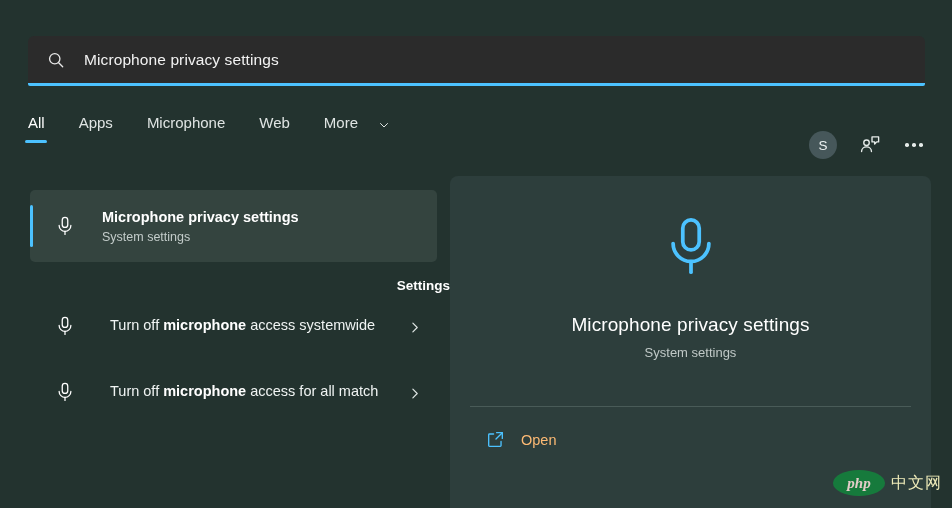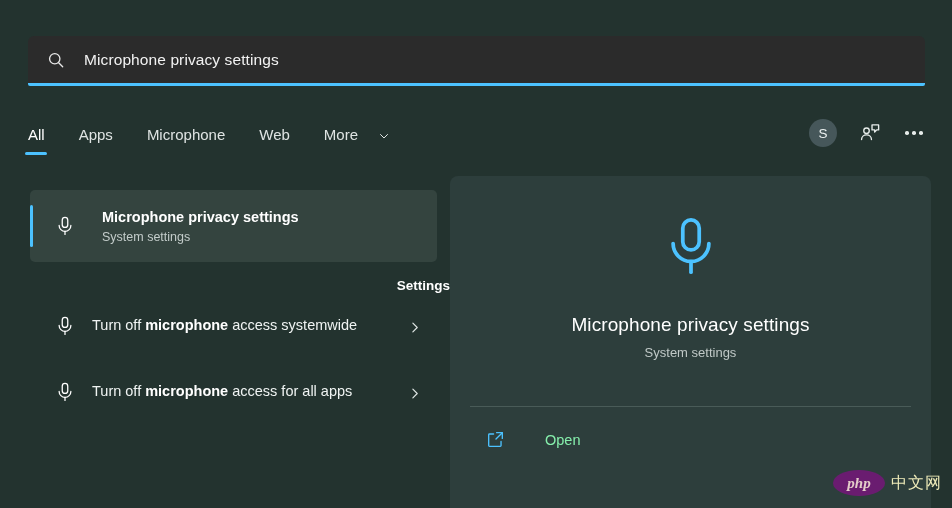--- a/index.html
+++ b/index.html
@@ -50,21 +50,22 @@
   }
 
   
   .tabbar {
     position: absolute;
     left: 28px;
     top: 112px;
     width: 897px;
     height: 42px;
     display: flex;
-    align-items: center;
+    align-items: flex-start;
+    flex-direction: column;
   }
   .tabs { display: flex; align-items: flex-start; }
   .tab {
     position: relative;
     font-size: 15px;
     color: #dfe4e3;
     padding: 2px 0 0 0;
     margin-right: 34px;
     cursor: default;
     white-space: nowrap;
@@ -158,21 +159,21 @@
     position: relative;
     margin: 0 0 0 30px;
     width: 407px;
     height: 66px;
     display: flex;
     align-items: center;
     padding-left: 24px;
   }
   .setting-row:first-of-type { margin-top: 12px; }
   .row-label {
-    margin-left: 16px;
+    margin-left: 34px;
     font-size: 14.5px;
     color: #f0f4f3;
     line-height: 1.32;
     max-width: 290px;
   }
   .row-label b { font-weight: bold; color: #ffffff; }
   .chev-right {
     position: absolute;
     right: 16px;
     width: 13px; height: 13px;
@@ -215,39 +216,39 @@
     background: #495b58;
   }
   .open-row {
     position: absolute;
     left: 36px; top: 254px;
     display: flex;
     align-items: center;
   }
   .open-icon { width: 19px; height: 19px; color: #4cc2ff; }
   .open-label {
-    margin-left: 40px;
+    margin-left: 16px;
     font-size: 14.5px;
-    color: #86efac;
+    color: #fdba74;
   }
 
   
   .watermark {
     position: absolute;
     right: 10px;
     bottom: 12px;
     display: flex;
     align-items: center;
     gap: 6px;
     opacity: .92;
   }
   .wm-badge {
     width: 52px; height: 26px;
     border-radius: 50%;
-    background: #701a75;
+    background: #15803d;
     color: #f3d9d6;
     font-family: "Liberation Serif", serif;
     font-style: italic;
     font-weight: bold;
     font-size: 15px;
     display: flex; align-items: center; justify-content: center;
   }
   .wm-text {
     font-size: 16px;
     color: #fef9c3;
@@ -349,21 +350,21 @@
   </div>
 
   <div class="setting-row">
     <span class="mic-sm">
       <svg viewBox="0 0 24 24" fill="none" stroke="currentColor" stroke-width="1.4" stroke-linecap="round" stroke-linejoin="round" width="22" height="22">
         <rect x="9" y="2.6" width="6" height="11" rx="3"></rect>
         <path d="M5.6 11.4a6.4 6.4 0 0 0 12.8 0"></path>
         <line x1="12" y1="17.8" x2="12" y2="21.2"></line>
       </svg>
     </span>
-    <div class="row-label"><span>Turn off </span><b>microphone</b><span> access for all apps</span></div>
+    <div class="row-label"><span>Turn off </span><b>microphone</b><span> access for all match</span></div>
     <span class="chev-right">
       <svg viewBox="0 0 24 24" fill="none" stroke="currentColor" stroke-width="2.2" stroke-linecap="round" stroke-linejoin="round" width="13" height="13">
         <polyline points="9,4 17,12 9,20"></polyline>
       </svg>
     </span>
   </div>
 </div>
 
 <div class="preview">
   <div class="preview-hero">

